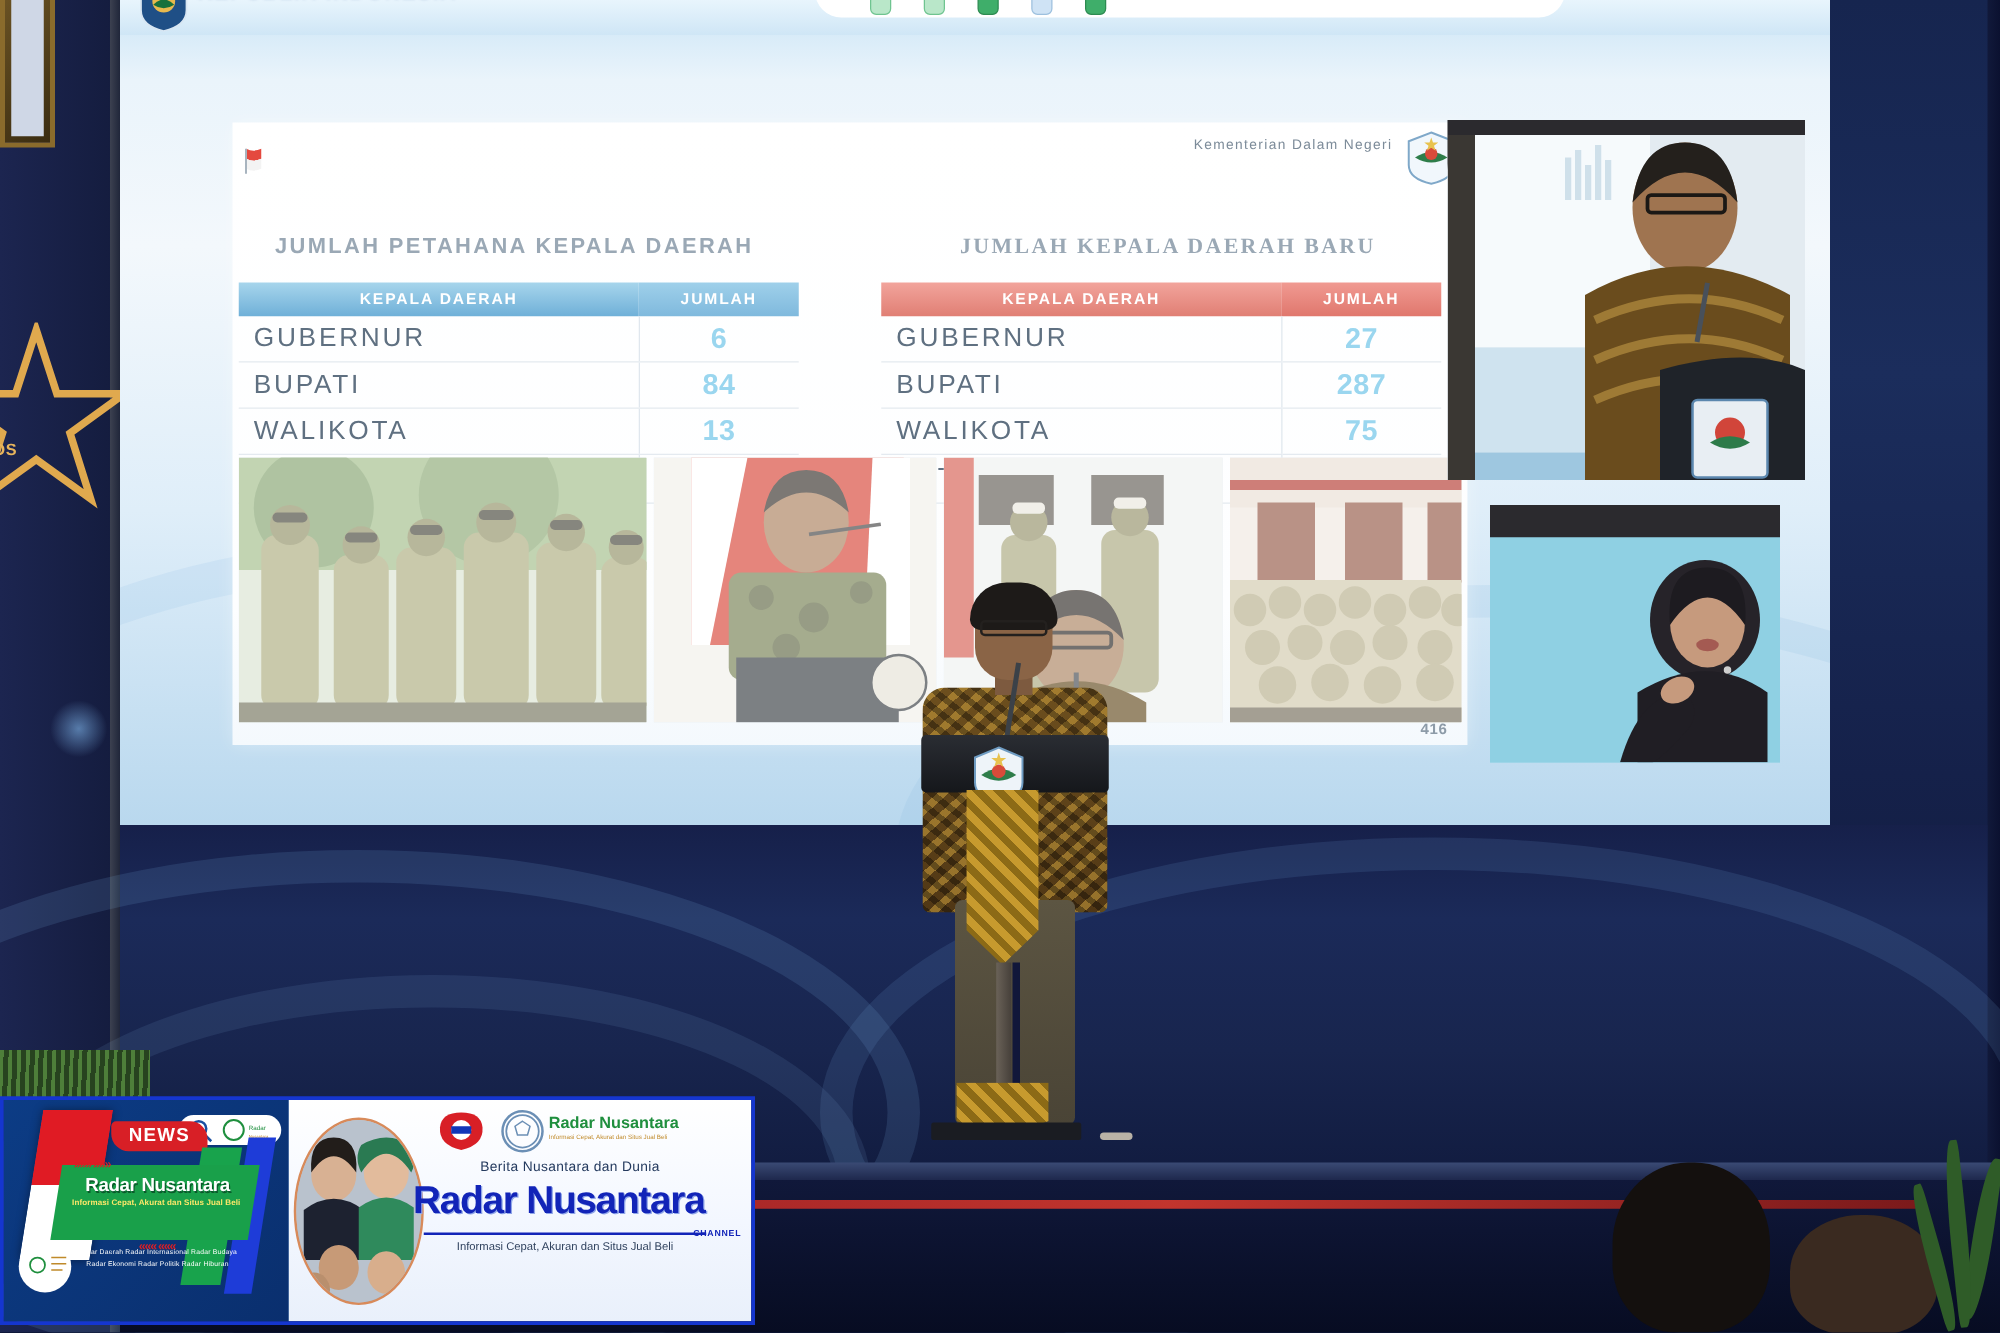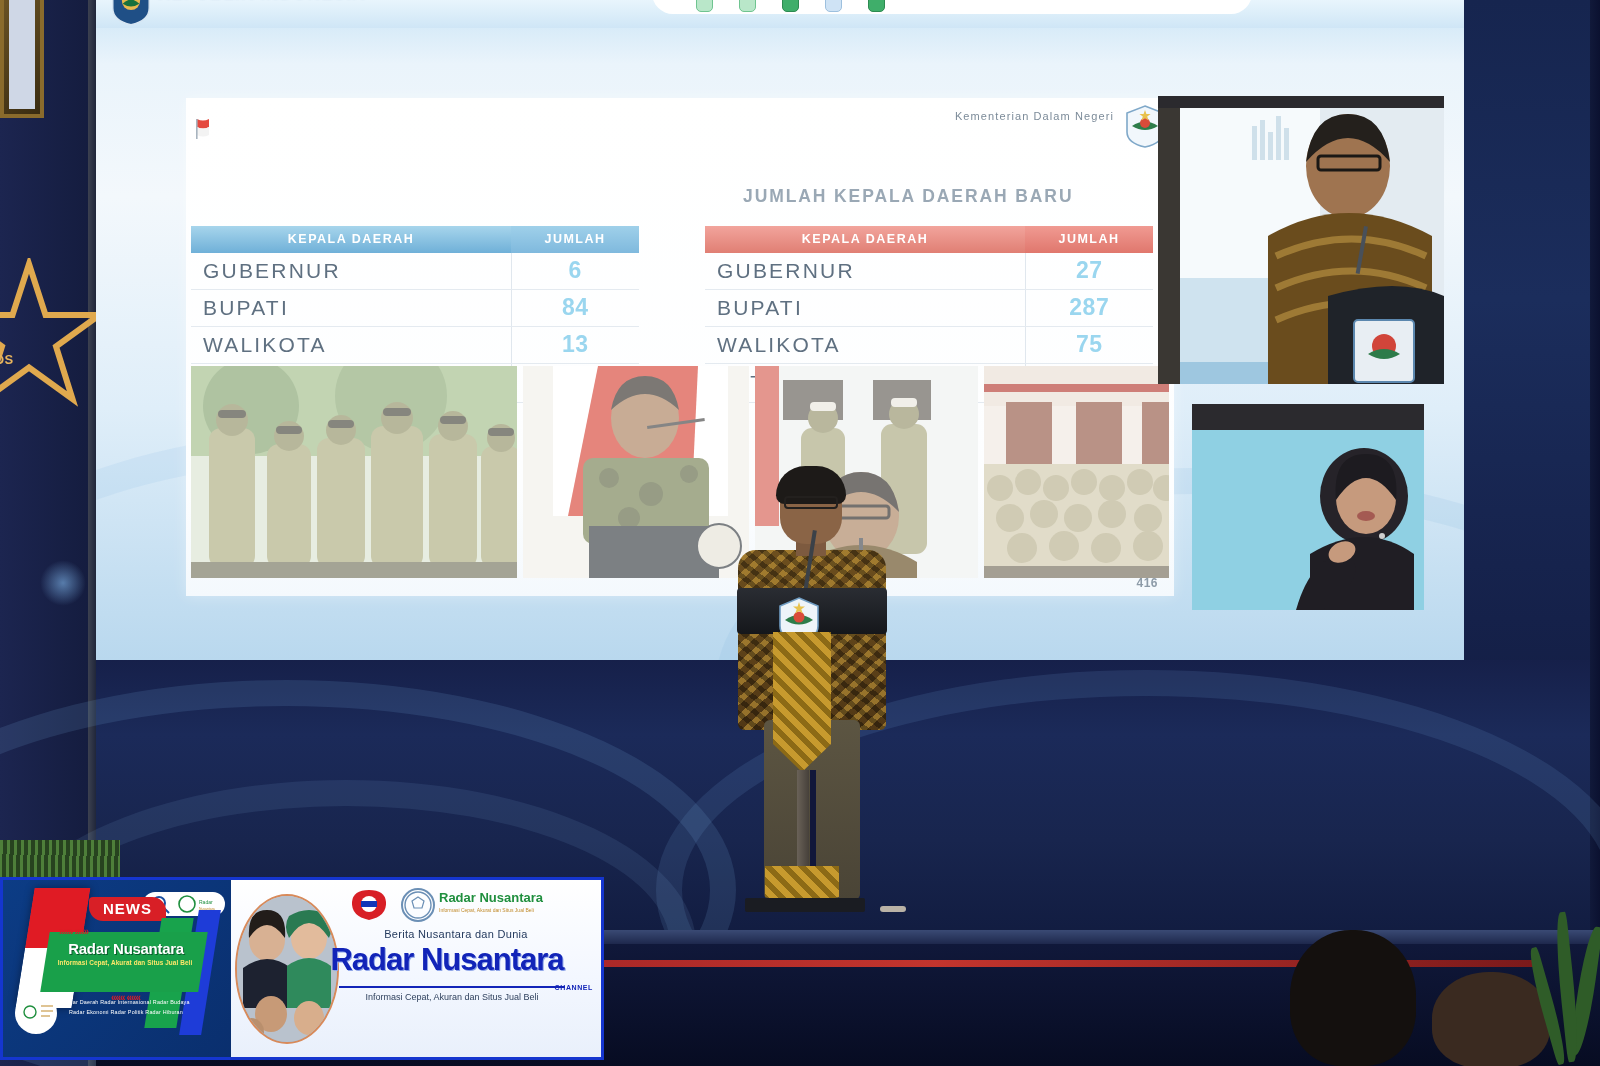--- a/index.html
+++ b/index.html
@@ -86,21 +86,21 @@
     position:absolute; left:0; right:0; top:20px; text-align:center;
     color:#7e8d9c; font-weight:bold; font-size:21px; line-height:28px;
     letter-spacing:2.1px;
   }
 
   .sec-head {
     position:absolute; top:88px; font-weight:bold; font-size:17.5px;
     letter-spacing:1.9px; color:#9aa8b5;
   }
   .sec-head.left  { left:34px; }
-  .sec-head.right { left:557px; }
+  .sec-head.right { left:582px;font-family:Liberation Serif, serif; }
 
   
   .tbl { position:absolute; top:128px; width:448px; border-collapse:collapse; }
   .tbl.left  { left:5px; }
   .tbl.right { left:519px; }
   .tbl th {
     font-size:12.5px; letter-spacing:1.5px; color:#ffffff; font-weight:bold;
     padding:6px 0 7px 0; text-align:center;
   }
   .tbl.left  th { background:linear-gradient(180deg,#9fd0ea,#7fb9dd); }
@@ -340,20 +340,23 @@
       <div class="slide-logo">
         <svg viewBox="0 0 42 44" aria-hidden="true">
           <path d="M21 2 L39 9 L39 28 Q39 39 21 43 Q3 39 3 28 L3 9 Z" fill="#f1f7fc" stroke="#7fa8c9" stroke-width="1.6"></path>
           <path d="M8 22 q13 -9 26 0 q-13 8 -26 0z" fill="#2e7d4a"></path>
           <circle cx="21" cy="19" r="5" fill="#d94b3a"></circle>
           <polygon points="21,6 22.4,10 26.6,10 23.2,12.6 24.5,16.6 21,14.2 17.5,16.6 18.8,12.6 15.4,10 19.6,10" fill="#e8c24e"></polygon>
         </svg>
       </div>
 
 
+      <div class="sec-head left">
+        <span>JUMLAH PETAHANA KEPALA DAERAH</span>
+      </div>
       <div class="sec-head right">
         <span>JUMLAH KEPALA DAERAH BARU</span>
       </div>
 
       <table class="tbl left">
         <thead>
           <tr>
             <th>KEPALA DAERAH</th>
             <th style="width:128px">JUMLAH</th>
           </tr>

